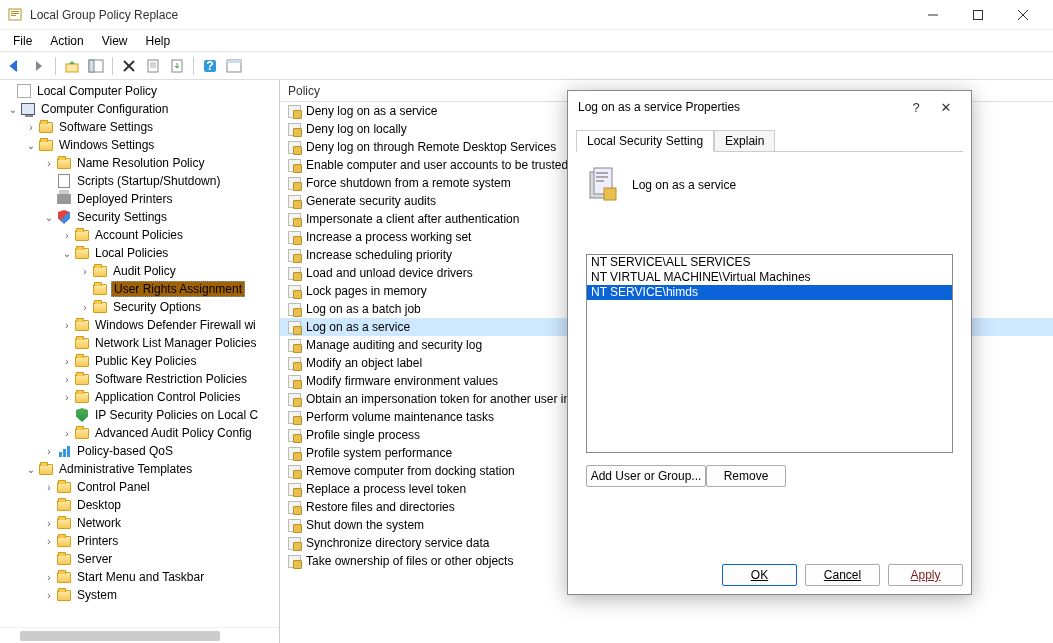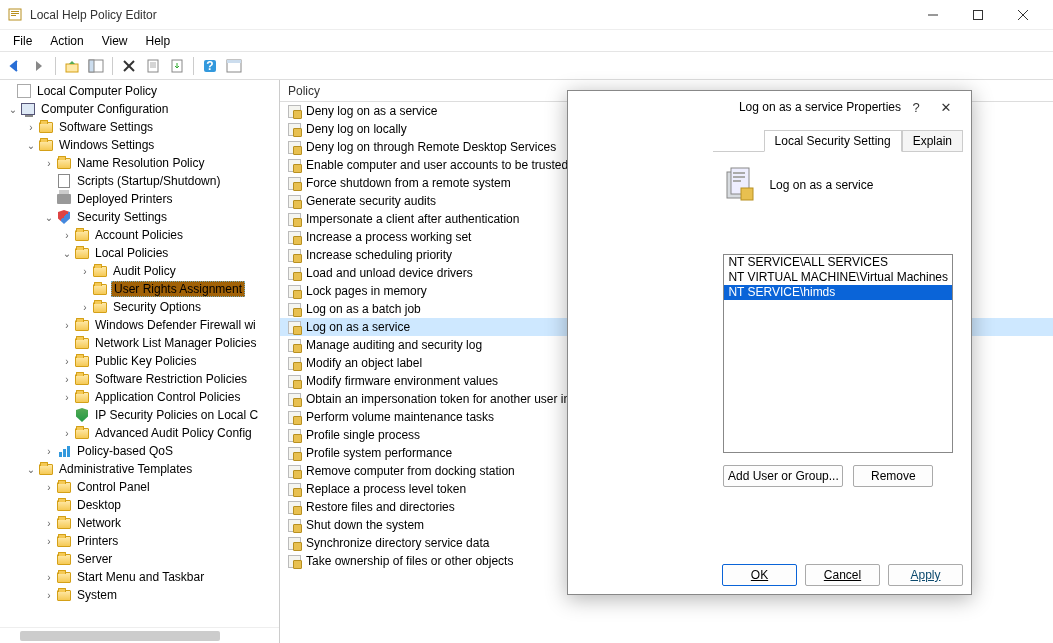--- a/index.html
+++ b/index.html
@@ -52,57 +52,57 @@
 .list-pane { flex: 1; position:relative; overflow:hidden;}
 .list-header { height: 22px; border-bottom: 1px solid #ddd; display:flex; align-items:center; padding-left:8px; color:#333;}
 .list-body { overflow-y:auto; height: calc(100% - 22px);}
 .row { display:flex; align-items:center; height:18px; padding-left:6px; white-space:nowrap;}
 .row .ric { width:16px; height:16px; margin-right:4px; display:inline-flex;align-items:center;justify-content:center;}
 .row.sel { background:#cee8ff; }
 .ic-policy{width:13px;height:13px;background:#f5f5f0;border:1px solid #bbb;position:relative;}
 .ic-policy::after{content:"";position:absolute;right:-2px;bottom:-2px;width:7px;height:7px;background:#e8c050;border:1px solid #b89020;border-radius:1px;}
 
 
-.dialog { position:absolute; left:567px; top:90px; width:405px; height:505px; background:#fff; border:1px solid #888; box-shadow:0 4px 20px rgba(0,0,0,.3); display:flex; flex-direction:column;align-items:flex-end;}
+.dialog { position:absolute; left:567px; top:90px; width:405px; height:505px; background:#fff; border:1px solid #888; box-shadow:0 4px 20px rgba(0,0,0,.3); display:flex; flex-direction:column;}
 .dlg-title{height:32px;display:flex;align-items:center;padding:0 10px;}
 .dlg-title .t{flex:1;color:#000;}
 .dlg-title .hb,.dlg-title .cb{width:30px;text-align:center;font-size:13px;color:#333;}
 .dlg-tabs{display:flex;padding:6px 8px 0 8px;gap:0;}
 .dlg-tab{padding:3px 10px;border:1px solid #ccc;background:#fff;position:relative;top:1px;}
 .dlg-tab.active{border-bottom:1px solid #fff;z-index:2;}
 .dlg-tab:not(.active){background:#f5f5f5;}
 .dlg-body{flex:1;border-top:1px solid #ccc;margin:0 8px 8px 8px;padding:14px 10px;position:relative;display:flex;flex-direction:column;}
 .dlg-head-row{display:flex;align-items:center;gap:14px;margin-bottom:50px;}
 .dlg-head-row .big-ic{width:32px;height:38px;}
 .dlg-listbox{border:1px solid #888;height:199px;overflow:auto;background:#fff;}
 .dlg-listbox .item{padding:0 4px;height:15px;line-height:15px;white-space:nowrap;}
 .dlg-listbox .item.sel{background:#0a64d8;color:#fff;}
-.dlg-btn-row{display:flex;gap:10px;margin-top:12px;}
+.dlg-btn-row{display:flex;margin-top:12px;}
 .dlg-btn{border:1px solid #aaa;background:#fdfdfd;padding:3px 0;width:120px;text-align:center;border-radius:2px;}
 .dlg-btn.small{width:80px;}
 .dlg-footer{display:flex;justify-content:flex-end;gap:8px;padding:8px;}
 .dlg-footer .dlg-btn{width:75px;text-decoration:underline;}
 .dlg-footer .ok{border:1px solid #0a64d8;}
-.dlg-footer .apply{color:#0c4a6e;}
+.dlg-footer .apply{color:#7f1d1d;}
 
 svg { display:block; }
 </style>
 </head>
 <body>
 
 <div class="titlebar">
   <span class="app-icon">
     <svg width="16" height="16">
         <rect x="1" y="2" width="12" height="11" fill="#fff" stroke="#b89020"></rect>
         <rect x="3" y="4" width="8" height="1" fill="#b89020"></rect>
         <rect x="3" y="6" width="8" height="1" fill="#b89020"></rect>
         <rect x="3" y="8" width="5" height="1" fill="#b89020"></rect>
       </svg>
   </span>
-  <span class="title">Local Help Policy Editor</span>
+  <span class="title">Local Group Policy Replace</span>
   <div class="win-controls">
     <div class="win-btn">
         <svg width="10" height="10">
           <line x1="0" y1="5" x2="10" y2="5" stroke="#333"></line>
         </svg>
       </div>
     <div class="win-btn">
         <svg width="10" height="10">
           <rect x="0.5" y="0.5" width="9" height="9" fill="none" stroke="#333"></rect>
         </svg>

